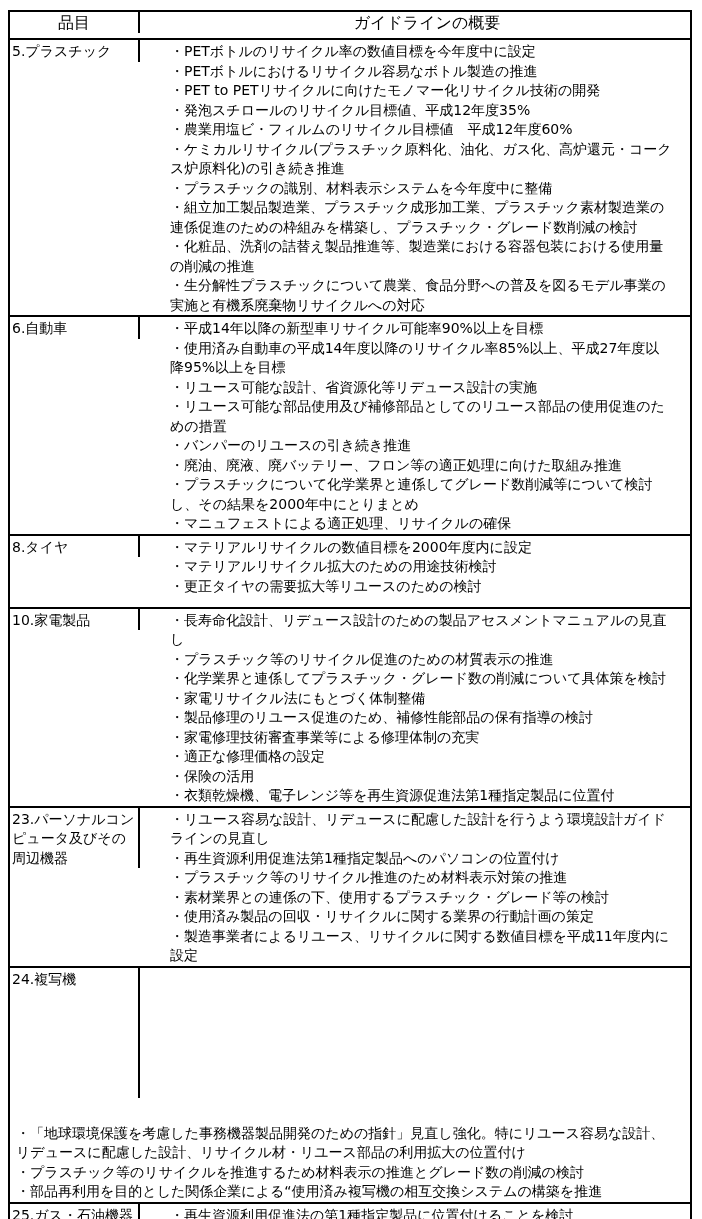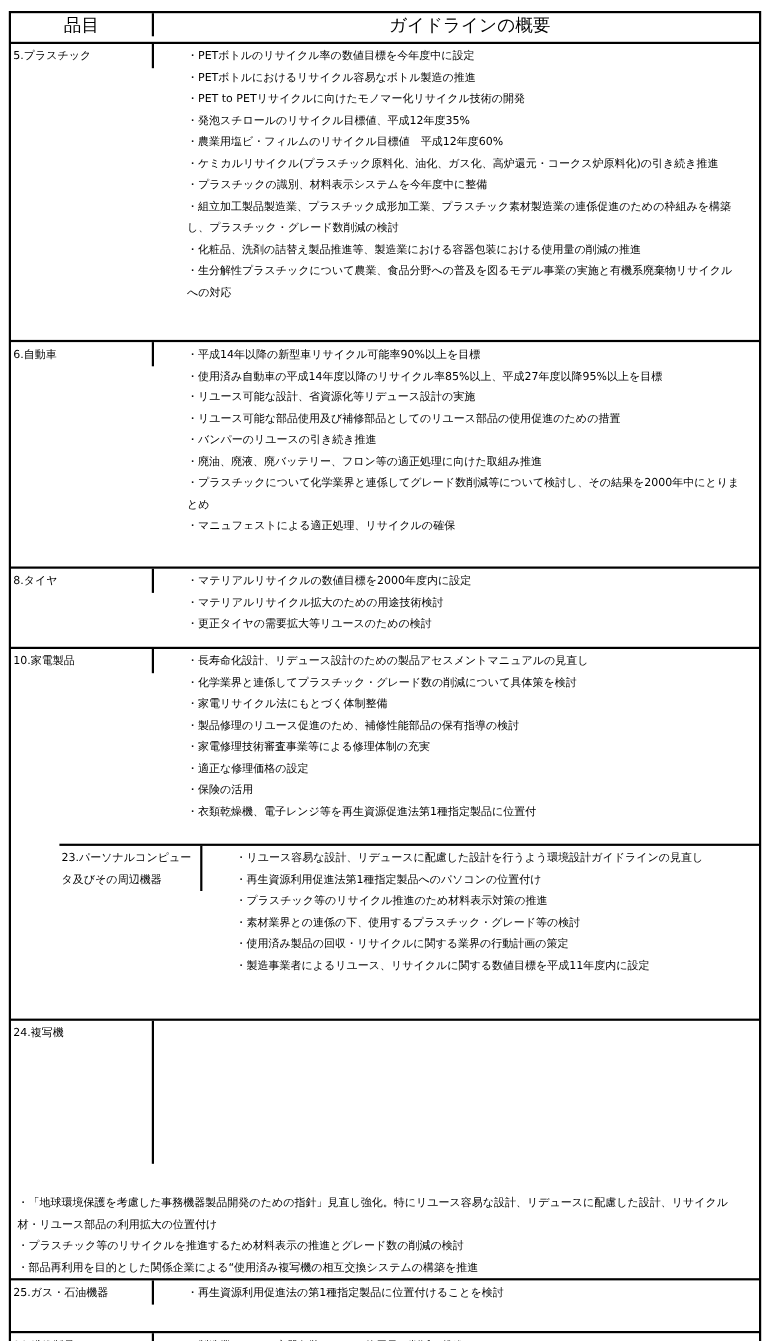--- a/index.html
+++ b/index.html
@@ -21,21 +21,21 @@
     background: #ffffff;
   }
   .t-row {
     display: flex;
     align-items: flex-start;
     border-top: 2px solid #000000;
     gap: 24px;
   }
   .t-row:first-child { border-top: none; }
   .cell {
-    font-size: 10px;
+    font-size: 14px;
     line-height: 19.5px;
     word-break: break-all;
   }
   .item-cell {
     flex: 0 0 130px;
     width: 130px;
     border-right: 2px solid #000000;
     padding: 2px 2px 0 2px;
   }
   .body-cell {
@@ -98,31 +98,32 @@
           <p class="g">・マテリアルリサイクルの数値目標を2000年度内に設定</p>
           <p class="g">・マテリアルリサイクル拡大のための用途技術検討</p>
           <p class="g">・更正タイヤの需要拡大等リユースのための検討</p>
         </div>
       </div>
 
       <div class="t-row" style="min-height: 179px;">
         <div class="cell item-cell">10.家電製品</div>
         <div class="cell body-cell">
           <p class="g">・長寿命化設計、リデュース設計のための製品アセスメントマニュアルの見直し</p>
+          <p class="g">・プラスチック等のリサイクル促進のための材質表示の推進</p>
           <p class="g">・化学業界と連係してプラスチック・グレード数の削減について具体策を検討</p>
           <p class="g">・家電リサイクル法にもとづく体制整備</p>
           <p class="g">・製品修理のリユース促進のため、補修性能部品の保有指導の検討</p>
           <p class="g">・家電修理技術審査事業等による修理体制の充実</p>
           <p class="g">・適正な修理価格の設定</p>
           <p class="g">・保険の活用</p>
           <p class="g">・衣類乾燥機、電子レンジ等を再生資源促進法第1種指定製品に位置付</p>
         </div>
       </div>
 
-      <div class="t-row" style="min-height: 159px; margin-left: 44px;">
+      <div class="t-row" style="min-height: 159px;">
         <div class="cell item-cell">23.パーソナルコンピュータ及びその周辺機器</div>
         <div class="cell body-cell">
           <p class="g">・リユース容易な設計、リデュースに配慮した設計を行うよう環境設計ガイドラインの見直し</p>
           <p class="g">・再生資源利用促進法第1種指定製品へのパソコンの位置付け</p>
           <p class="g">・プラスチック等のリサイクル推進のため材料表示対策の推進</p>
           <p class="g">・素材業界との連係の下、使用するプラスチック・グレード等の検討</p>
           <p class="g">・使用済み製品の回収・リサイクルに関する業界の行動計画の策定</p>
           <p class="g">・製造事業者によるリユース、リサイクルに関する数値目標を平成11年度内に設定</p>
         </div>
       </div>

